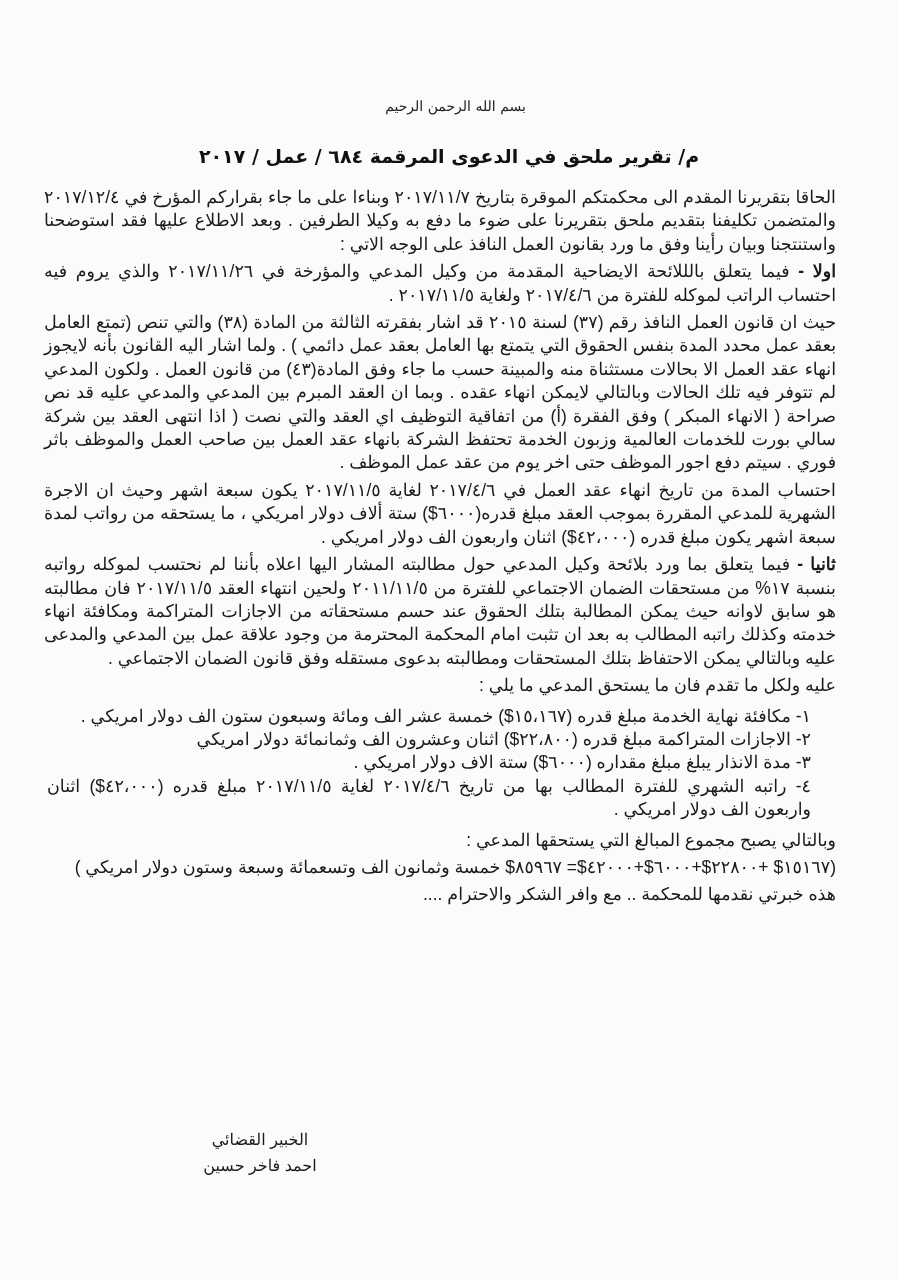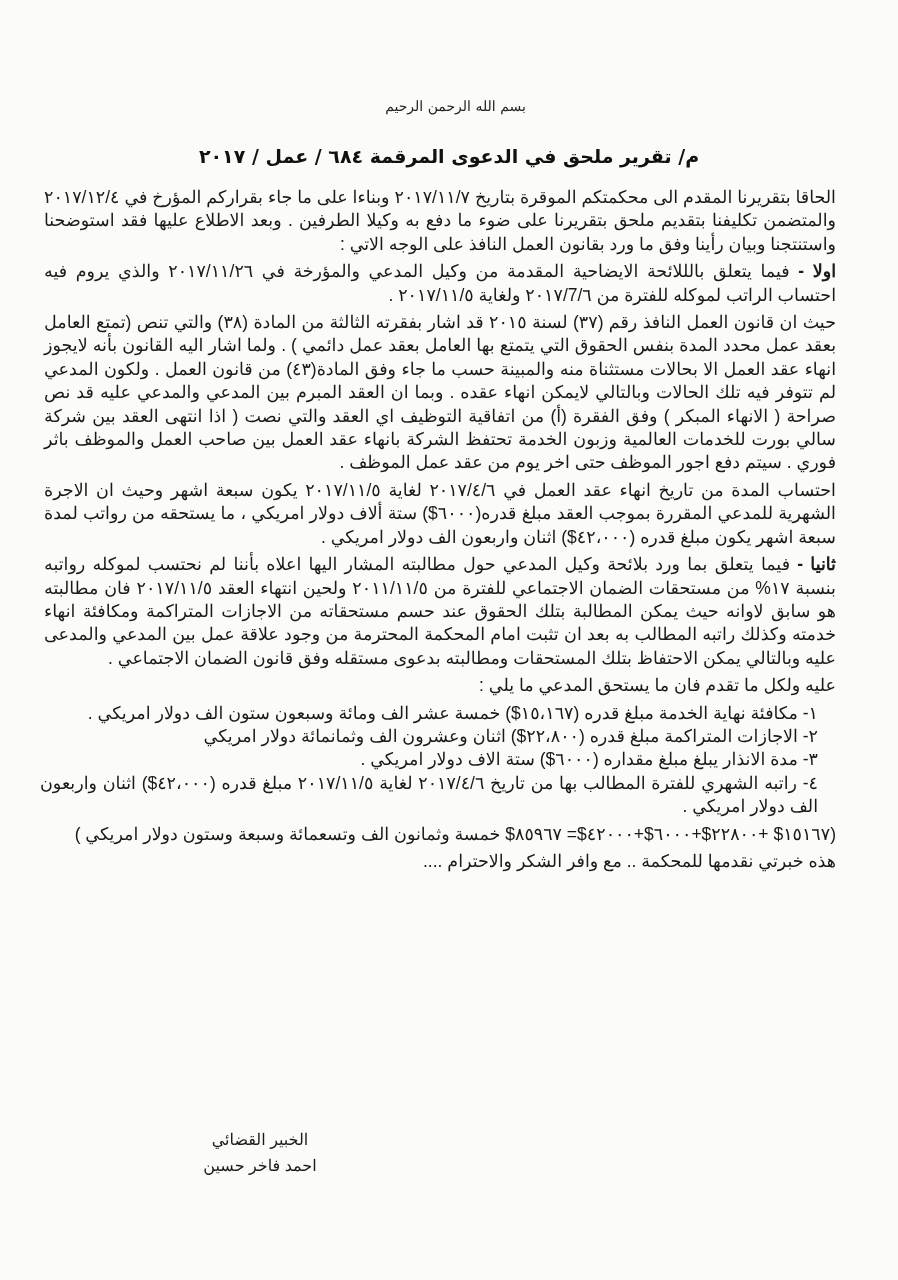--- a/index.html
+++ b/index.html
@@ -22,48 +22,49 @@
     position: absolute; top: 145px; left: 0; right: 0; text-align: center;
     font-size: 19px; color: #111; font-weight: 600;
   }
   .body {
     position: absolute; top: 182px; right: 58px; width: 800px;
     font-family: "Liberation Sans", sans-serif;
     font-size: 17.5px; line-height: 23.4px; text-align: justify; text-align-last: right;
   }
   .body p { margin: 4px; }
   .bold { font-weight: bold; }
-  .list { margin: 0; padding: 0; list-style: none; }
+  .list { margin: 7px; padding: 0; list-style: none; }
   .list li { padding-right: 22px; text-indent: 0; }
   .closing { margin: 0; }
   .signature {
     position: absolute; top: 1127px; left: 180px; width: 160px; text-align: center;
     font-family: "Liberation Sans", sans-serif; font-size: 16px; line-height: 26px;
   }
 </style>
 </head>
 <body>
 
 <div class="page">
   <div class="basmala">بسم الله الرحمن الرحيم</div>
   <div class="subtitle">م/ تقرير ملحق في الدعوى المرقمة ٦٨٤ / عمل / ٢٠١٧</div>
 
   <div class="body">
     <p>الحاقا بتقريرنا المقدم الى محكمتكم الموقرة بتاريخ ٢٠١٧/١١/٧ وبناءا على ما جاء بقراركم المؤرخ في ٢٠١٧/١٢/٤ والمتضمن تكليفنا بتقديم ملحق بتقريرنا على ضوء ما دفع به وكيلا الطرفين . وبعد الاطلاع عليها فقد استوضحنا واستنتجنا وبيان رأينا وفق ما ورد بقانون العمل النافذ على الوجه الاتي :</p>
-    <p><span class="bold">اولا -</span><span> فيما يتعلق بالللائحة الايضاحية المقدمة من وكيل المدعي والمؤرخة في ٢٠١٧/١١/٢٦ والذي يروم فيه احتساب الراتب لموكله للفترة من ٢٠١٧/7/٦ ولغاية ٢٠١٧/١١/٥ .</span></p>
+    <p><span class="bold">اولا -</span><span> فيما يتعلق بالللائحة الايضاحية المقدمة من وكيل المدعي والمؤرخة في ٢٠١٧/١١/٢٦ والذي يروم فيه احتساب الراتب لموكله للفترة من ٢٠١٧/٤/٦ ولغاية ٢٠١٧/١١/٥ .</span></p>
     <p>حيث ان قانون العمل النافذ رقم (٣٧) لسنة ٢٠١٥ قد اشار بفقرته الثالثة من المادة (٣٨) والتي تنص (تمتع العامل بعقد عمل محدد المدة بنفس الحقوق التي يتمتع بها العامل بعقد عمل دائمي ) . ولما اشار اليه القانون بأنه لايجوز انهاء عقد العمل الا بحالات مستثناة منه والمبينة حسب ما جاء وفق المادة(٤٣) من قانون العمل . ولكون المدعي لم تتوفر فيه تلك الحالات وبالتالي لايمكن انهاء عقده . وبما ان العقد المبرم بين المدعي والمدعي عليه قد نص صراحة ( الانهاء المبكر ) وفق الفقرة (أ) من اتفاقية التوظيف اي العقد والتي نصت ( اذا انتهى العقد بين شركة سالي بورت للخدمات العالمية وزبون الخدمة تحتفظ الشركة بانهاء عقد العمل بين صاحب العمل والموظف باثر فوري . سيتم دفع اجور الموظف حتى اخر يوم من عقد عمل الموظف .</p>
     <p>احتساب المدة من تاريخ انهاء عقد العمل في ٢٠١٧/٤/٦ لغاية ٢٠١٧/١١/٥ يكون سبعة اشهر وحيث ان الاجرة الشهرية للمدعي المقررة بموجب العقد مبلغ قدره(٦٠٠٠$) ستة ألاف دولار امريكي ، ما يستحقه من رواتب لمدة سبعة اشهر يكون مبلغ قدره (٤٢،٠٠٠$) اثنان واربعون الف دولار امريكي .</p>
     <p><span class="bold">ثانيا -</span><span> فيما يتعلق بما ورد بلائحة وكيل المدعي حول مطالبته المشار اليها اعلاه بأننا لم نحتسب لموكله رواتبه بنسبة ١٧% من مستحقات الضمان الاجتماعي للفترة من ٢٠١١/١١/٥ ولحين انتهاء العقد ٢٠١٧/١١/٥ فان مطالبته هو سابق لاوانه حيث يمكن المطالبة بتلك الحقوق عند حسم مستحقاته من الاجازات المتراكمة ومكافئة انهاء خدمته وكذلك راتبه المطالب به بعد ان تثبت امام المحكمة المحترمة من وجود علاقة عمل بين المدعي والمدعى عليه وبالتالي يمكن الاحتفاظ بتلك المستحقات ومطالبته بدعوى مستقله وفق قانون الضمان الاجتماعي .</span></p>
     <p>عليه ولكل ما تقدم فان ما يستحق المدعي ما يلي :</p>
     <ul class="list">
       <li><span>١-</span> <span>مكافئة نهاية الخدمة مبلغ قدره (١٥،١٦٧$) خمسة عشر الف ومائة وسبعون ستون الف دولار امريكي .</span></li>
       <li><span>٢-</span> <span> الاجازات المتراكمة مبلغ قدره (٢٢،٨٠٠$) اثنان وعشرون الف وثمانمائة دولار امريكي</span></li>
       <li><span>٣-</span> <span>مدة الانذار يبلغ مبلغ  مقداره (٦٠٠٠$) ستة الاف دولار امريكي .</span></li>
       <li><span>٤-</span> <span>راتبه الشهري للفترة المطالب بها من تاريخ ٢٠١٧/٤/٦ لغاية ٢٠١٧/١١/٥ مبلغ قدره (٤٢،٠٠٠$) اثنان واربعون الف دولار امريكي .</span></li>
     </ul>
+    <p>وبالتالي يصبح مجموع المبالغ التي يستحقها المدعي :</p>
     <p>(١٥١٦٧$ +٢٢٨٠٠$+٦٠٠٠$+٤٢٠٠٠$= ٨٥٩٦٧$ خمسة وثمانون الف وتسعمائة وسبعة وستون دولار امريكي )</p>
     <p class="closing">هذه خبرتي نقدمها للمحكمة ..  مع وافر الشكر والاحترام ....</p>
   </div>
 
   <div class="signature">
     <div>الخبير القضائي</div>
     <div>احمد فاخر حسين</div>
   </div>
 </div>
 

